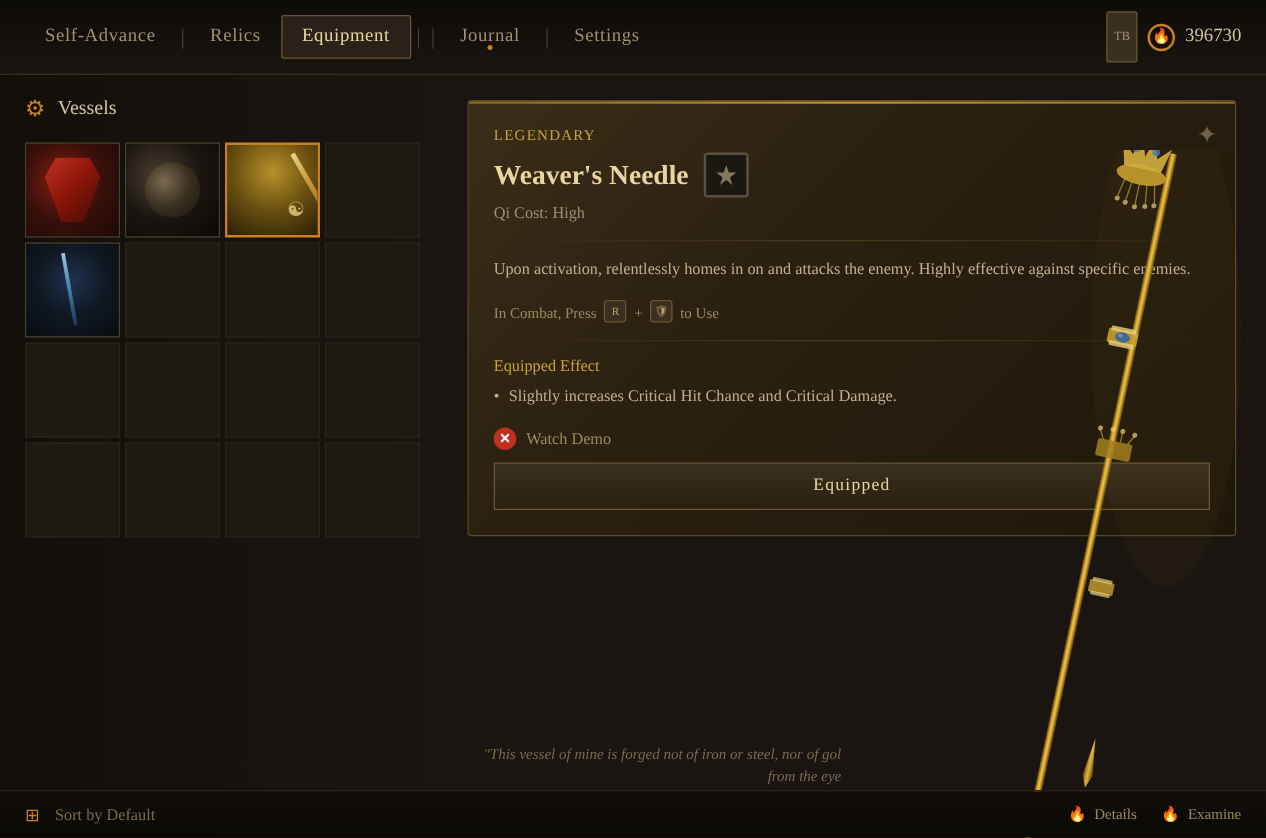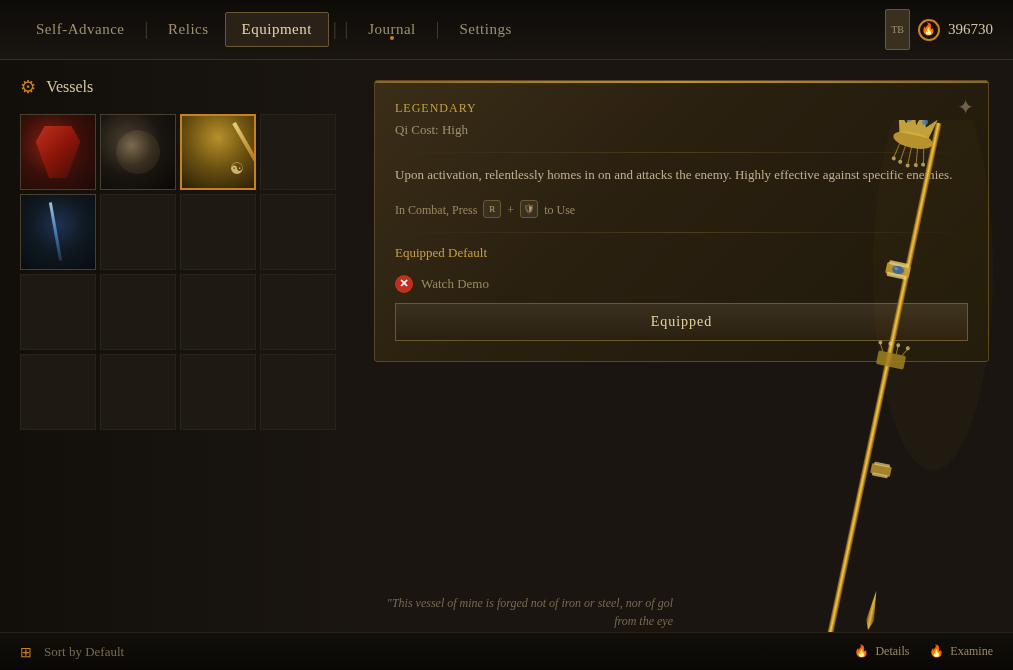--- a/index.html
+++ b/index.html
@@ -495,40 +495,49 @@
       <div class="grid-cell"></div>
       <div class="grid-cell"></div>
       <div class="grid-cell"></div>
     </div>
   </div>
 
   <div class="center-panel">
     <div class="item-detail-card">
       <span class="corner-symbol">✦</span>
       <div class="rarity-badge">Legendary</div>
+      <div class="item-title-row">
+        <span class="item-name">Weaver's Needle</span>
+        <div class="item-type-icon">
+          <svg width="20" height="20" viewBox="0 0 20 20">
+            <path d="M10 2 L12 8 L18 8 L13 12 L15 18 L10 14 L5 18 L7 12 L2 8 L8 8 Z" fill="#a09070" opacity="0.8"></path>
+          </svg>
+        </div>
+      </div>
       <div class="qi-cost">
         <span>Qi Cost:</span>
         <span>High</span>
       </div>
 
       <div class="divider-line"></div>
 
       <div class="description-text">Upon activation, relentlessly homes in on and attacks the enemy. Highly effective against specific enemies.</div>
 
       <div class="combo-instruction">
         <span>In Combat, Press</span>
         <span class="btn-icon">R</span>
         <span class="plus-sign">+</span>
         <span class="btn-icon">🛡</span>
         <span>to Use</span>
       </div>
 
       <div class="divider-line"></div>
 
-      <div class="equipped-effect-header">Equipped Default</div>
+      <div class="equipped-effect-header">Equipped Effect</div>
+      <div class="effect-bullet">Slightly increases Critical Hit Chance and Critical Damage.</div>
 
       <div class="watch-demo-row">
         <span class="x-btn">✕</span>
         <span>Watch Demo</span>
       </div>
 
       <button class="equipped-btn">Equipped</button>
     </div>
   </div>
 

